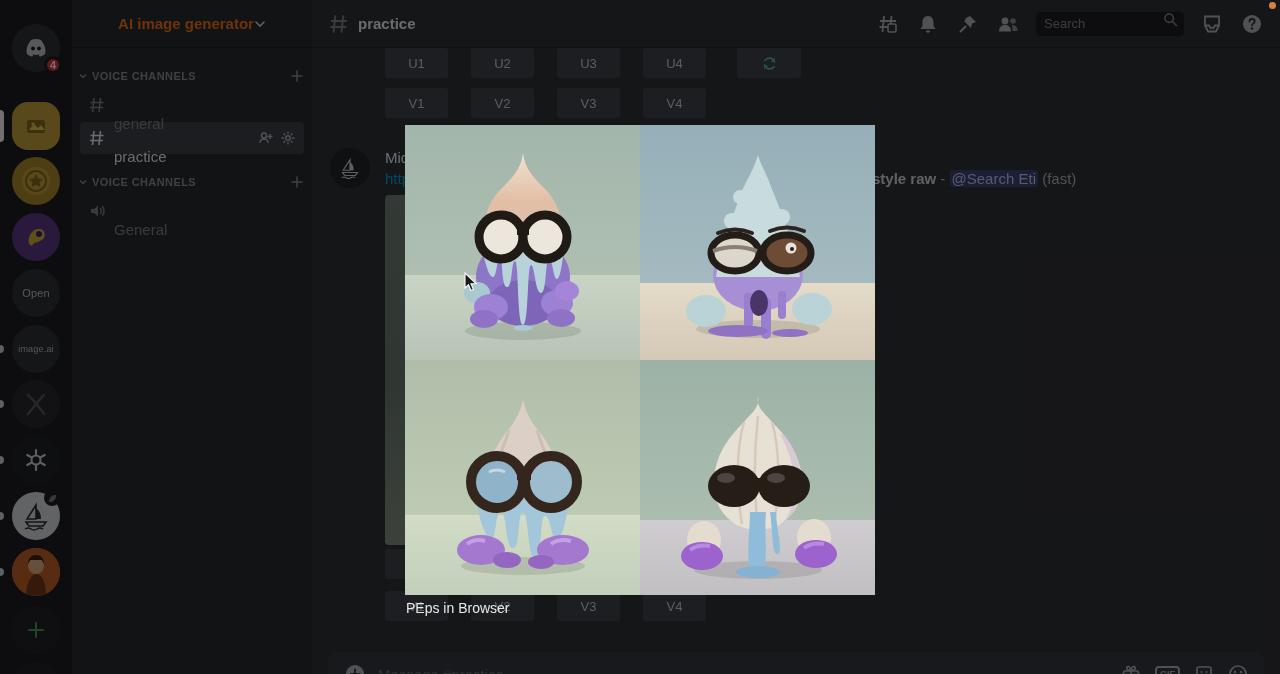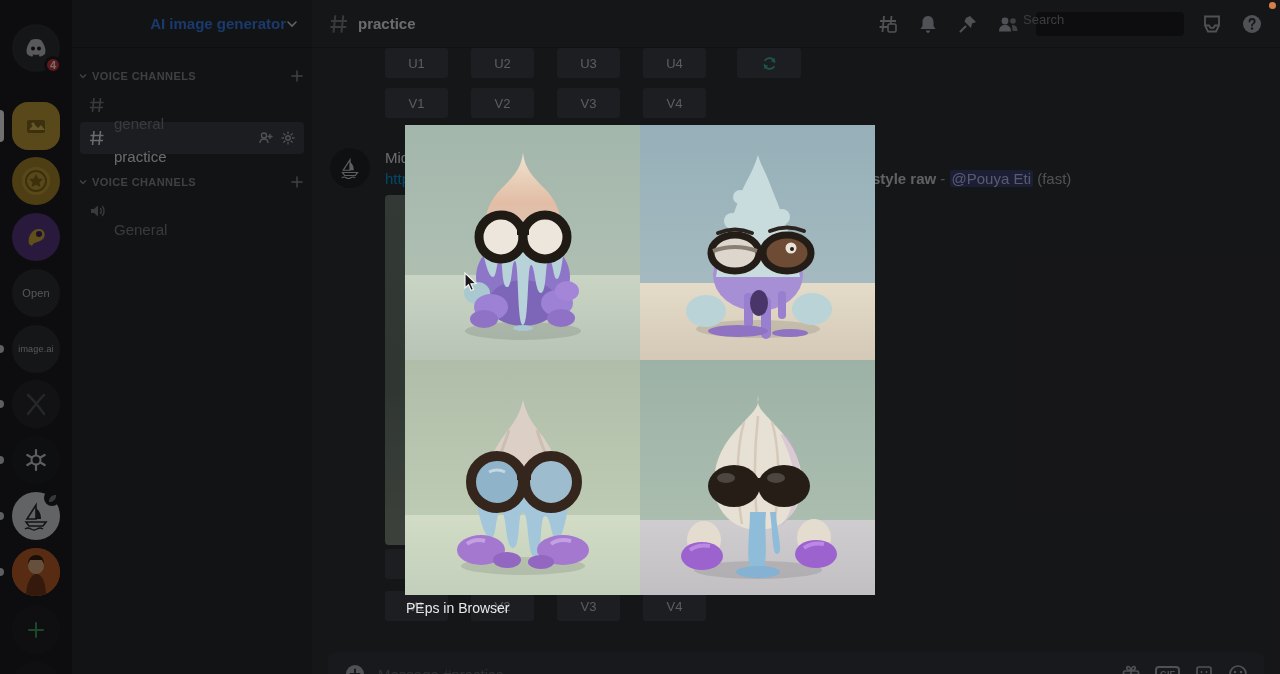--- a/index.html
+++ b/index.html
@@ -17,42 +17,42 @@
   .unread-dot { position:absolute; left:0; width:4px; height:8px; border-radius:0 4px 4px 0; background:#d7d9dc; z-index:2; }
   .active-pill { position:absolute; left:0; width:4px; height:32px; border-radius:0 4px 4px 0; background:#ffffff; z-index:2; }
   .num-badge { position:absolute; right:-2px; bottom:-2px; min-width:18px; height:18px; border-radius:9px; background:#da373c;
                color:#fff; font-size:11px; font-weight:bold; display:flex; align-items:center; justify-content:center;
                border:3px solid #1e1f22; }
   .mini-badge { position:absolute; right:0; top:-2px; width:16px; height:16px; border-radius:50%; background:#1e1f22;
                 display:flex; align-items:center; justify-content:center; }
 
   
   .sidebar { position:absolute; left:72px; top:0; width:240px; height:674px; background:#2b2d31; z-index:1; }
-  .server-header { height:48px; display:flex; align-items:center; justify-content:flex-end; padding:0 14px;
-                   border-bottom:1px solid #1f2124; color:#3b82f6; font-weight:bold; font-size:15px; cursor:pointer; }
+  .server-header { height:48px; display:flex; align-items:center; justify-content:center; padding:0 14px;
+                   border-bottom:1px solid #1f2124; color:#f97316; font-weight:bold; font-size:15px; cursor:pointer; }
   .category { display:flex; align-items:center; height:24px; margin-top:16px; padding:0 8px 0 6px; color:#8e9297;
               font-size:11px; font-weight:bold; letter-spacing:.4px; cursor:pointer; }
   .category .cat-label { flex:1; margin-left:4px; }
   .channel { display:flex; align-items:center; height:32px; margin:1px 8px; padding:0 8px; border-radius:4px;
              color:#80848e; font-size:15px; cursor:pointer; }
   .channel .ch-name { margin-left:8px; flex:1;margin-top:36px; }
   .channel.active { background:#3f434a; color:#f2f3f5; }
   .channel.active .ch-ic { color:#f2f3f5; }
   .ch-actions { display:flex; gap:6px; color:#b5bac1; }
 
   
   .main { position:absolute; left:312px; top:0; right:0; height:674px; background:#313338; z-index:1; }
   .chat-header { position:absolute; top:0; left:0; right:0; height:48px; display:flex; align-items:center;
                  padding:0 16px; border-bottom:1px solid #26282c; }
   .chat-header .hash { color:#80848e; margin-right:8px; }
   .chat-title { color:#f2f3f5; font-weight:bold; font-size:15px; }
   .header-right { margin-left:auto; display:flex; align-items:center; gap:16px; color:#b5bac1; }
   .hicon { width:24px; height:24px; display:flex; align-items:center; justify-content:center; cursor:pointer; }
-  .search-pill { width:148px; height:24px; background:#1e1f22; border-radius:4px; display:flex; align-items:center;
-                 padding:0 6px 0 8px; gap:20px;flex-direction:column; }
+  .search-pill { width:148px; height:24px; background:#1e1f22; border-radius:4px; display:flex; 
+                 padding:0 6px 0 8px; gap:20px; }
   .search-pill input { flex:1; min-width:0; background:transparent; border:none; outline:none; color:#dbdee1; font-size:13px; }
   .search-pill input::placeholder { color:#87898c; }
 
   .btn-row { position:absolute; display:flex; gap:23px; }
   .mj-btn { width:63px; height:30px; border-radius:3px; background:#42454c; border:none; color:#cfd1d4;
             font-size:13px; font-weight:500; font-family:inherit; cursor:pointer; display:flex; align-items:center; justify-content:center; }
   .mj-btn.icon-btn { width:64px; color:#4abdaa; }
 
   .avatar { position:absolute; left:18px; top:148px; width:40px; height:40px; border-radius:50%; background:#24262a;
             display:flex; align-items:center; justify-content:center; cursor:pointer; }
@@ -324,21 +324,21 @@
         <path d="M16 8 C20 11 21 15 21 19 L16 19 Z" fill="#d7d9dc"></path>
         <path d="M6 22 L26 22 L23 26 L9 26 Z" fill="none" stroke="#d7d9dc" stroke-width="1.6"></path>
         <path d="M5 29 q3-2 6 0 q3 2 6 0 q3-2 6 0" stroke="#d7d9dc" stroke-width="1.4" fill="none"></path>
       </svg>
     </div>
     <span class="msg-username">Midjourney Bot</span>
     <span class="msg-line">
       <a class="msg-link">https://</a>
     </span>
     <span class="msg-frag">
-      <b>--style raw</b><span> - </span><span class="mention">@Pouya Eti</span><span> (fast)</span>
+      <b>--style raw</b><span> - </span><span class="mention">@Search Eti</span><span> (fast)</span>
     </span>
     <div class="attachment"></div>
 
     <div class="btn-row" style="left:73px; top:549px;">
       <button class="mj-btn">U1</button>
       <button class="mj-btn">U2</button>
       <button class="mj-btn">U3</button>
       <button class="mj-btn">U4</button>
       <button class="mj-btn icon-btn" style="margin-left:8px;">
         <svg width="17" height="17" viewBox="0 0 17 17">

